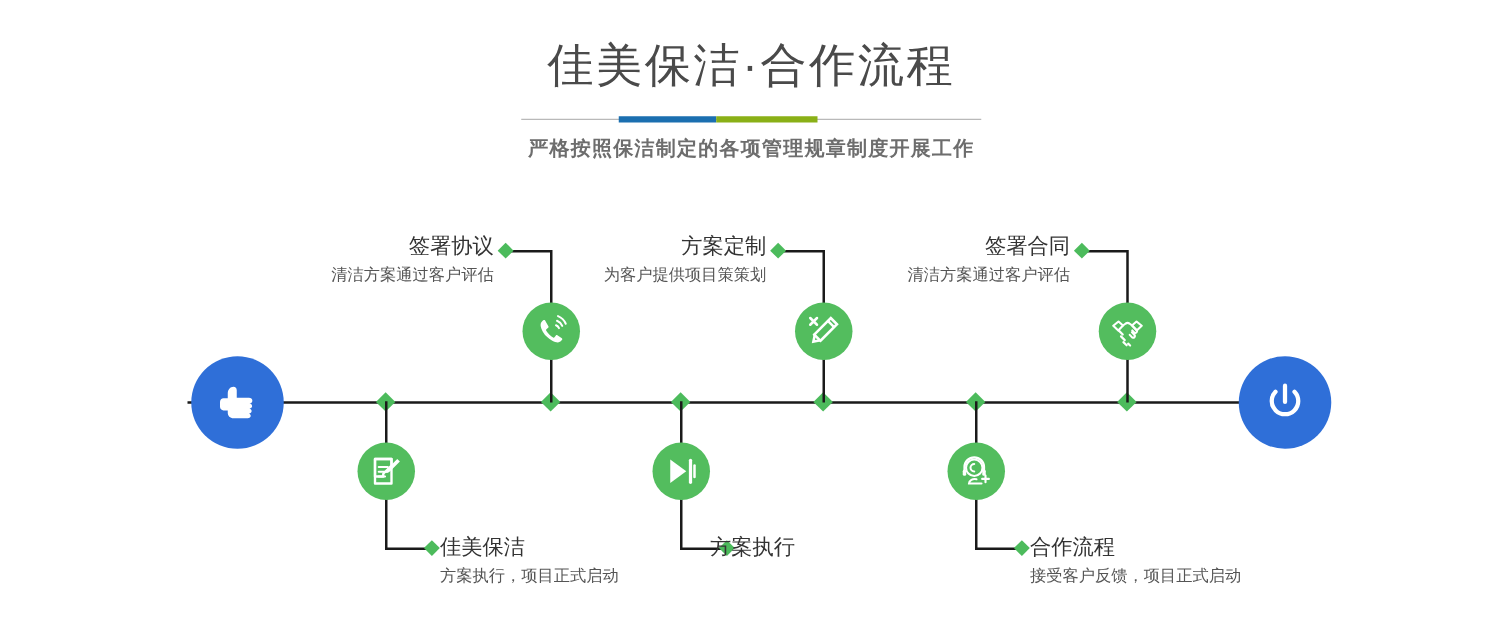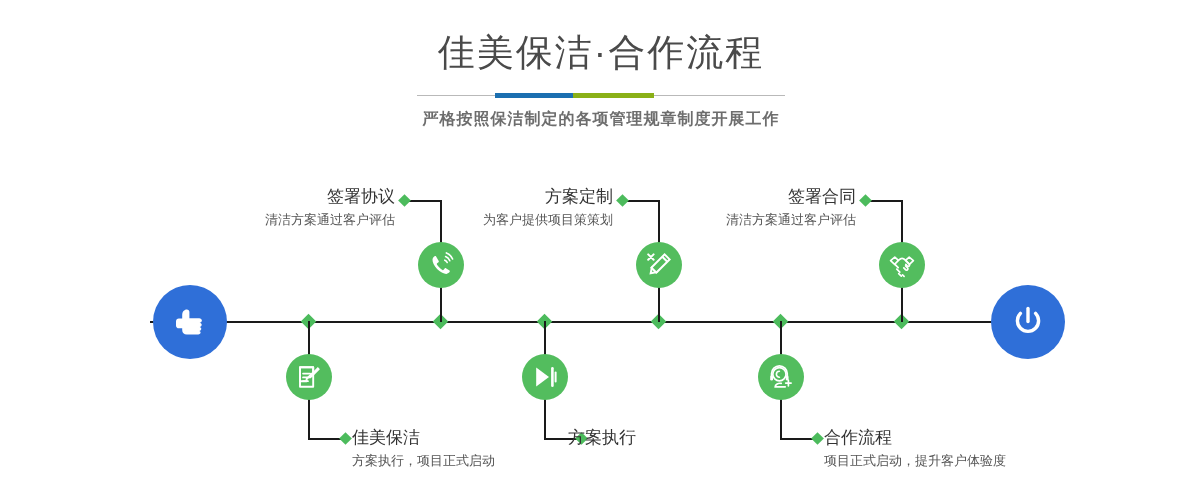--- a/index.html
+++ b/index.html
@@ -311,17 +311,17 @@
           <path d="M3.6 12.2v-2.6a7.8 7.8 0 0 1 15.6 0v2.6" fill="none" stroke="#ffffff" stroke-width="1.8" stroke-linecap="round"></path>
           <rect x="2.2" y="11.6" width="2.8" height="5" rx="1.3" fill="#ffffff"></rect>
           <rect x="17.8" y="11.6" width="2.8" height="5" rx="1.3" fill="#ffffff"></rect>
           <path d="M13.2 19.4c-2.9-.6-6 .8-6 3.4h10" fill="none" stroke="#ffffff" stroke-width="1.7" stroke-linecap="round"></path>
           <path d="M20.4 16.4v5.4M17.7 19.1h5.4" stroke="#ffffff" stroke-width="1.7" stroke-linecap="round"></path>
         </svg>
       </span>
     </div>
     <div class="node-label bottom" style="left:824px; top:427px; width:330px;">
       <div class="name">合作流程</div>
-      <div class="desc">项目正式启动，提升客户体验度</div>
+      <div class="desc">接受客户反馈，项目正式启动</div>
     </div>
 
   </div>
 </div>
 
 </body></html>

